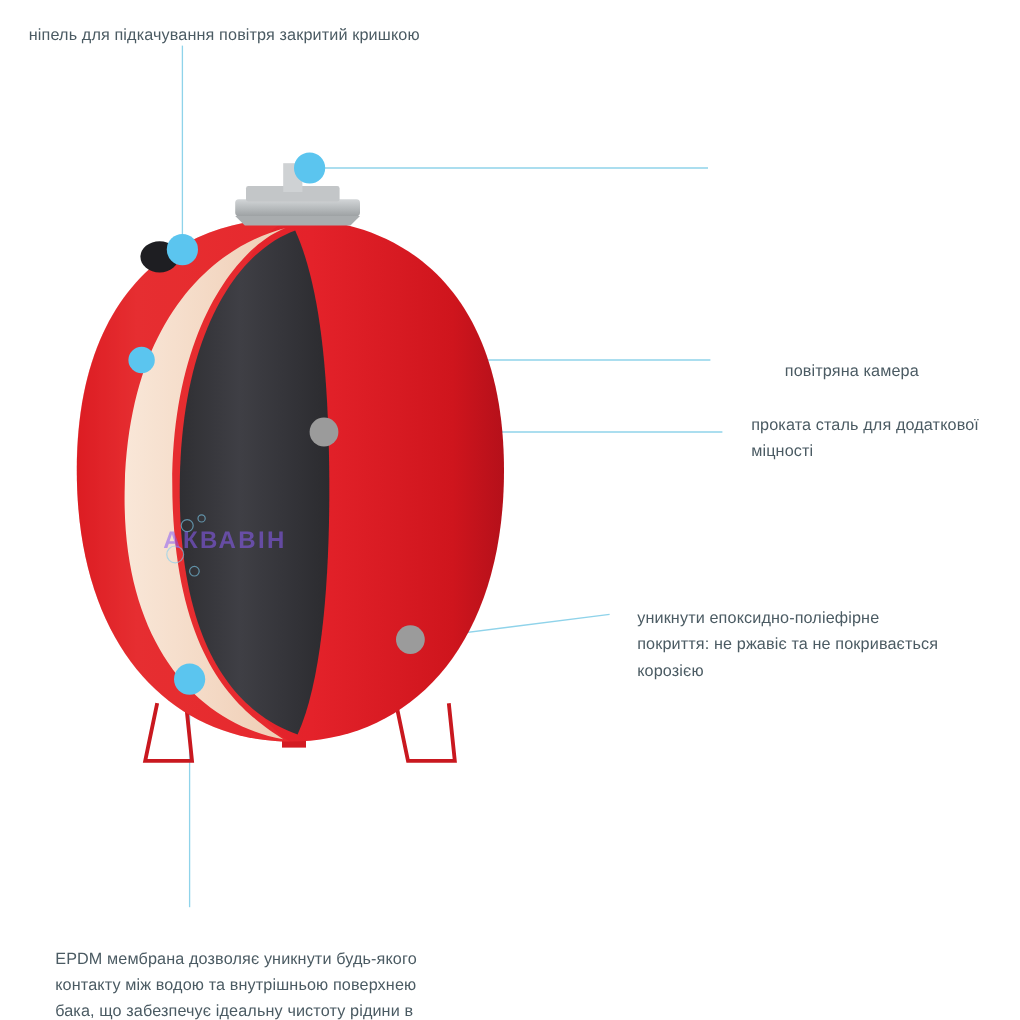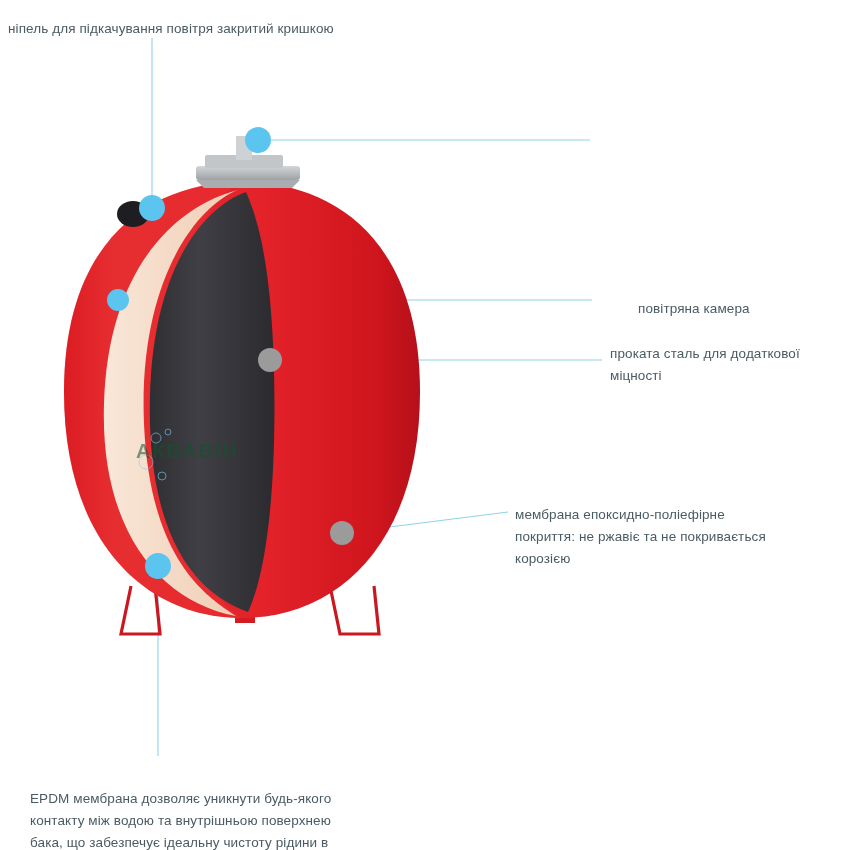--- a/index.html
+++ b/index.html
@@ -19,20 +19,21 @@
     left: 0; top: 0;
     width: 850px;
     height: 850px;
   }
   .callout {
     position: absolute;
     color: #4b5b63;
     font-size: 13.5px;
     line-height: 1.62;
     letter-spacing: 0.1px;
+    margin-left: 16px;
   }
   .callout.top-left {
     left: 8px;
     top: 18px;
     width: 420px;
   }
   .callout.c-connection {
     left: 596px;
     top: 132px;
     width: 230px;
@@ -58,21 +59,21 @@
     width: 330px;
   }
   svg#art {
     position: absolute;
     left: 0; top: 0;
   }
   .wm {
     position: absolute;
     left: 136px;
     top: 440px;
-    color: #14532d;
+    color: #8b5cf6;
     opacity: 0.55;
     font-size: 20px;
     letter-spacing: 2px;
     font-family: "Liberation Sans", sans-serif;
     font-weight: 600;
     pointer-events: none;
   }
 </style>
 </head>
 <body>
@@ -163,16 +164,16 @@
       <circle cx="146" cy="462" r="7"></circle>
       <circle cx="162" cy="476" r="4"></circle>
     </g>
   </svg>
 
   <div class="wm">АКВАВІН</div>
 
   <div class="callout top-left">ніпель для підкачування повітря закритий кришкою</div>
   <div class="callout c-airchamber">повітряна камера</div>
   <div class="callout c-steel">проката сталь для додаткової міцності</div>
-  <div class="callout c-coating">мембрана епоксидно-поліефірне покриття: не ржавіє та не покривається корозією</div>
+  <div class="callout c-coating">уникнути епоксидно-поліефірне покриття: не ржавіє та не покривається корозією</div>
   <div class="callout c-membrane">EPDM мембрана дозволяє уникнути будь-якого контакту між водою та внутрішньою поверхнею бака, що забезпечує ідеальну чистоту рідини в системі</div>
 
 </div>
 
 </body></html>

